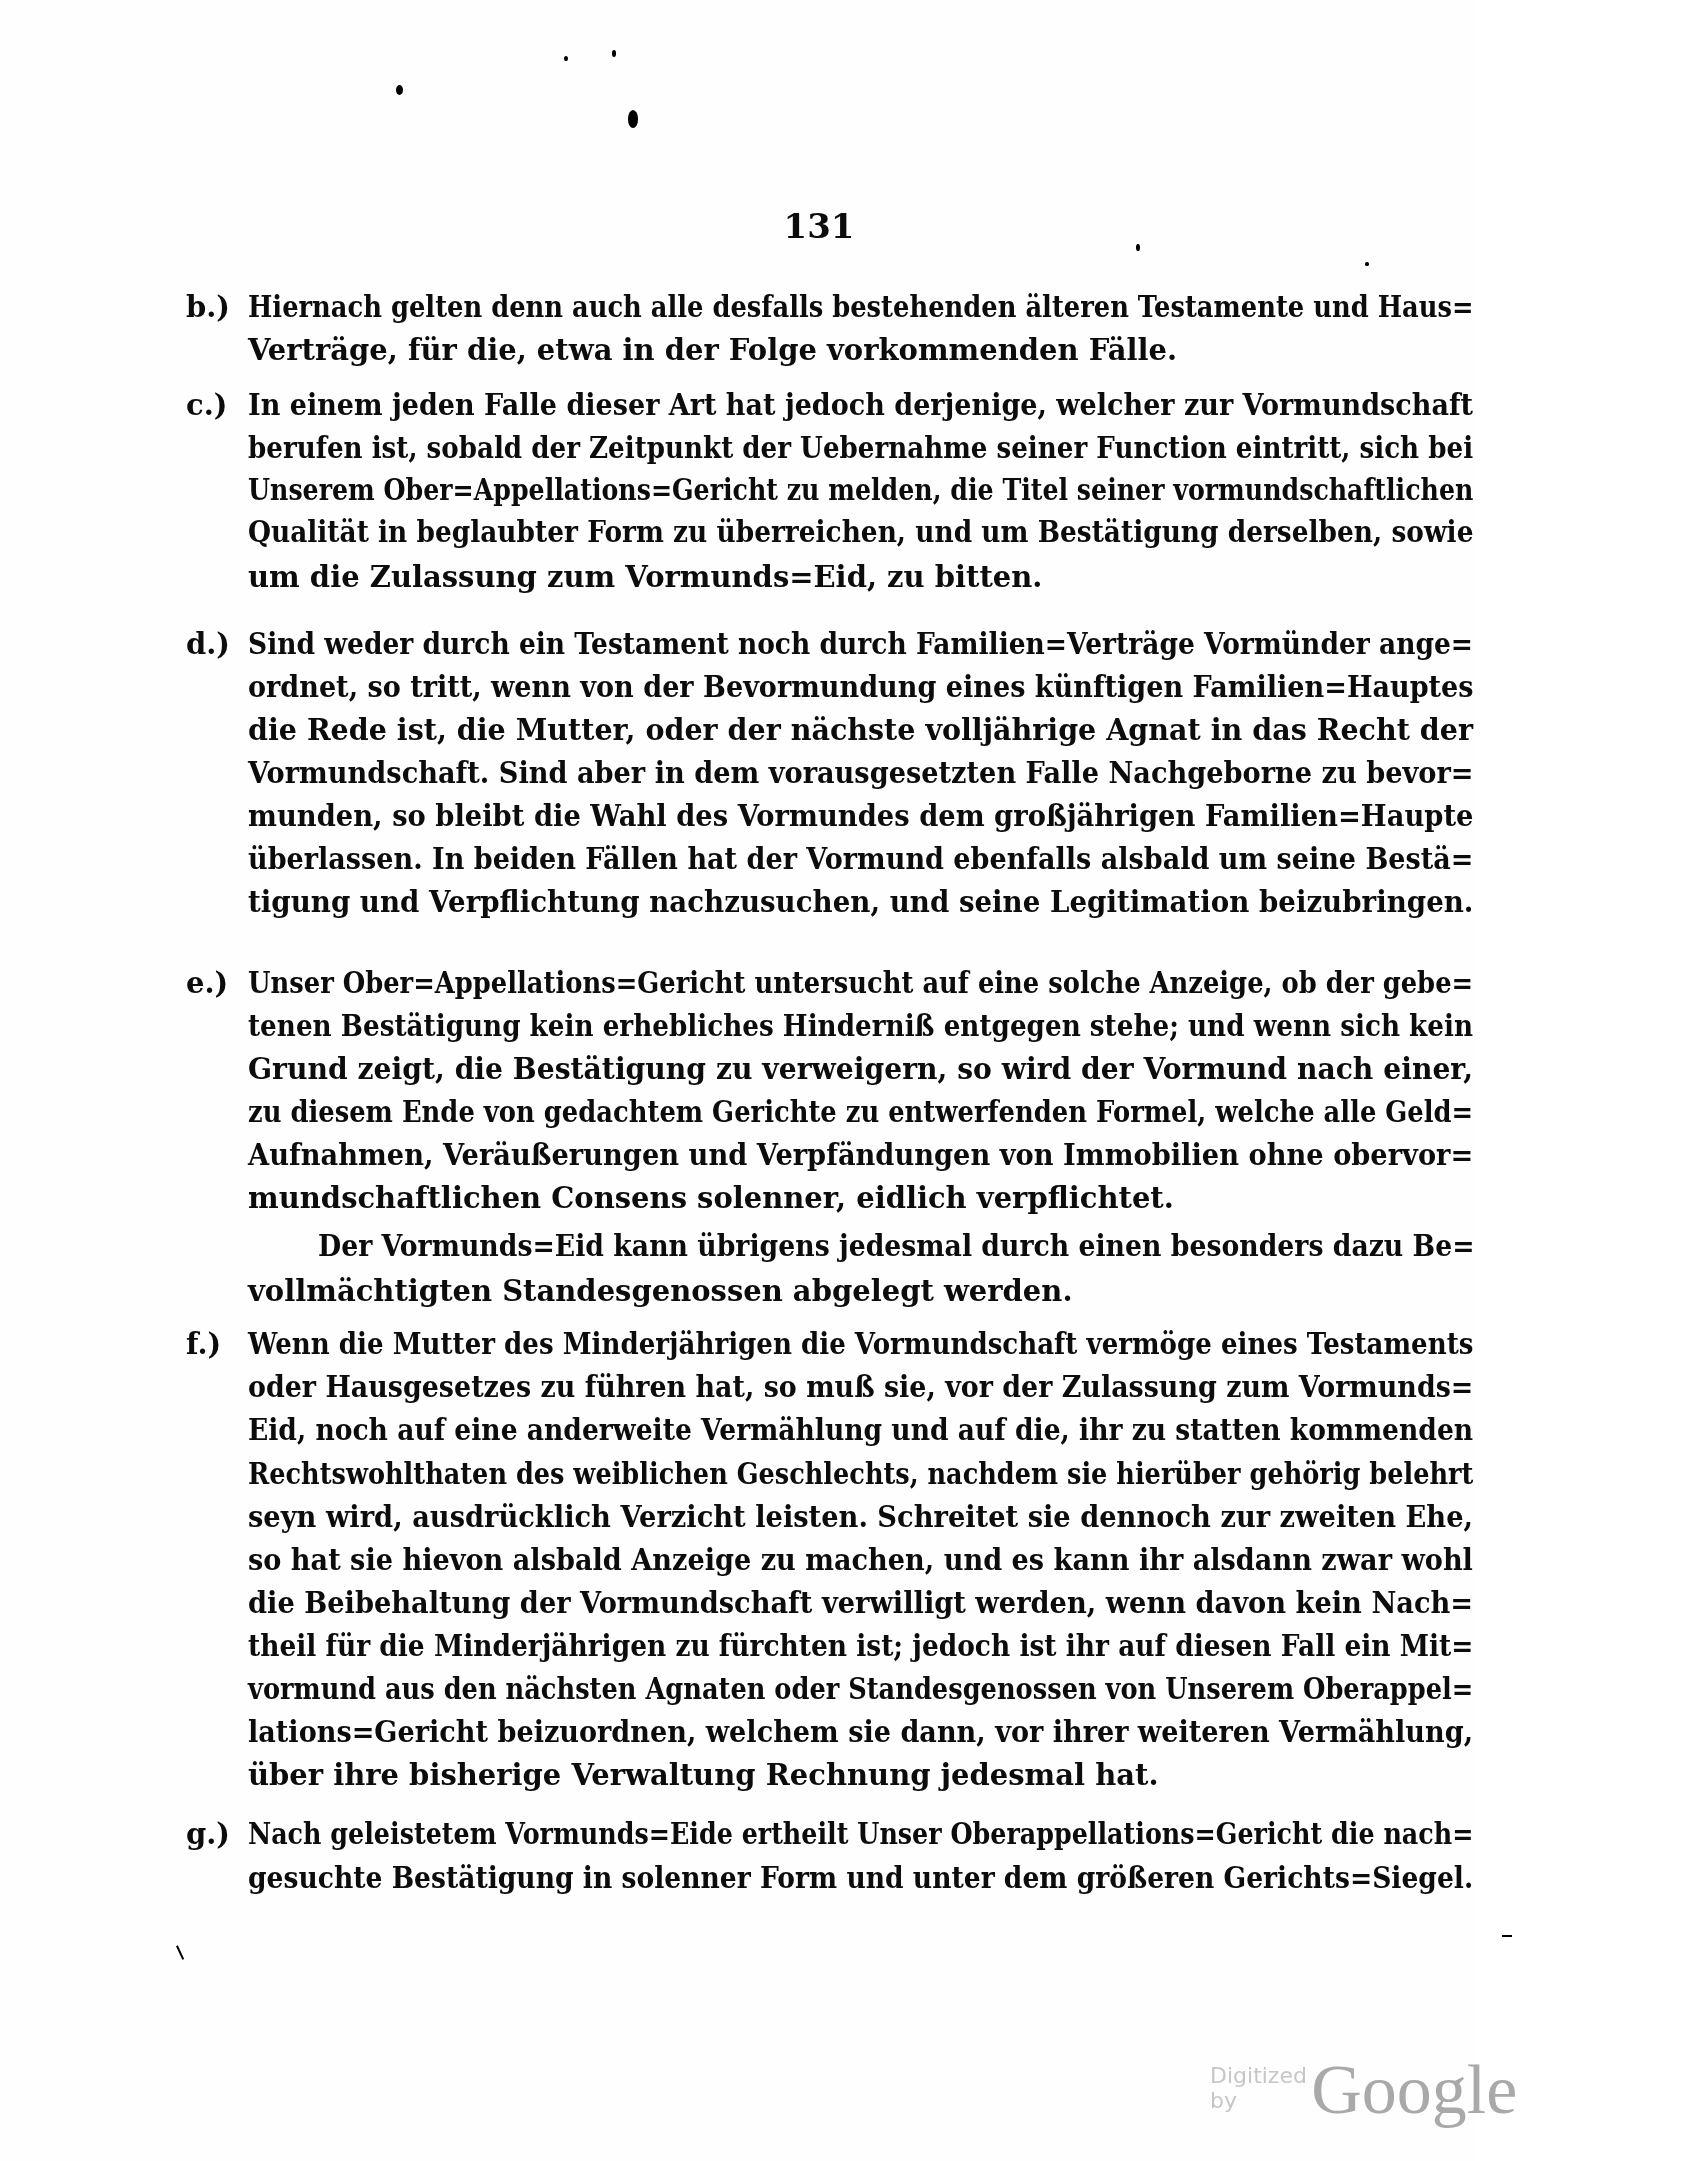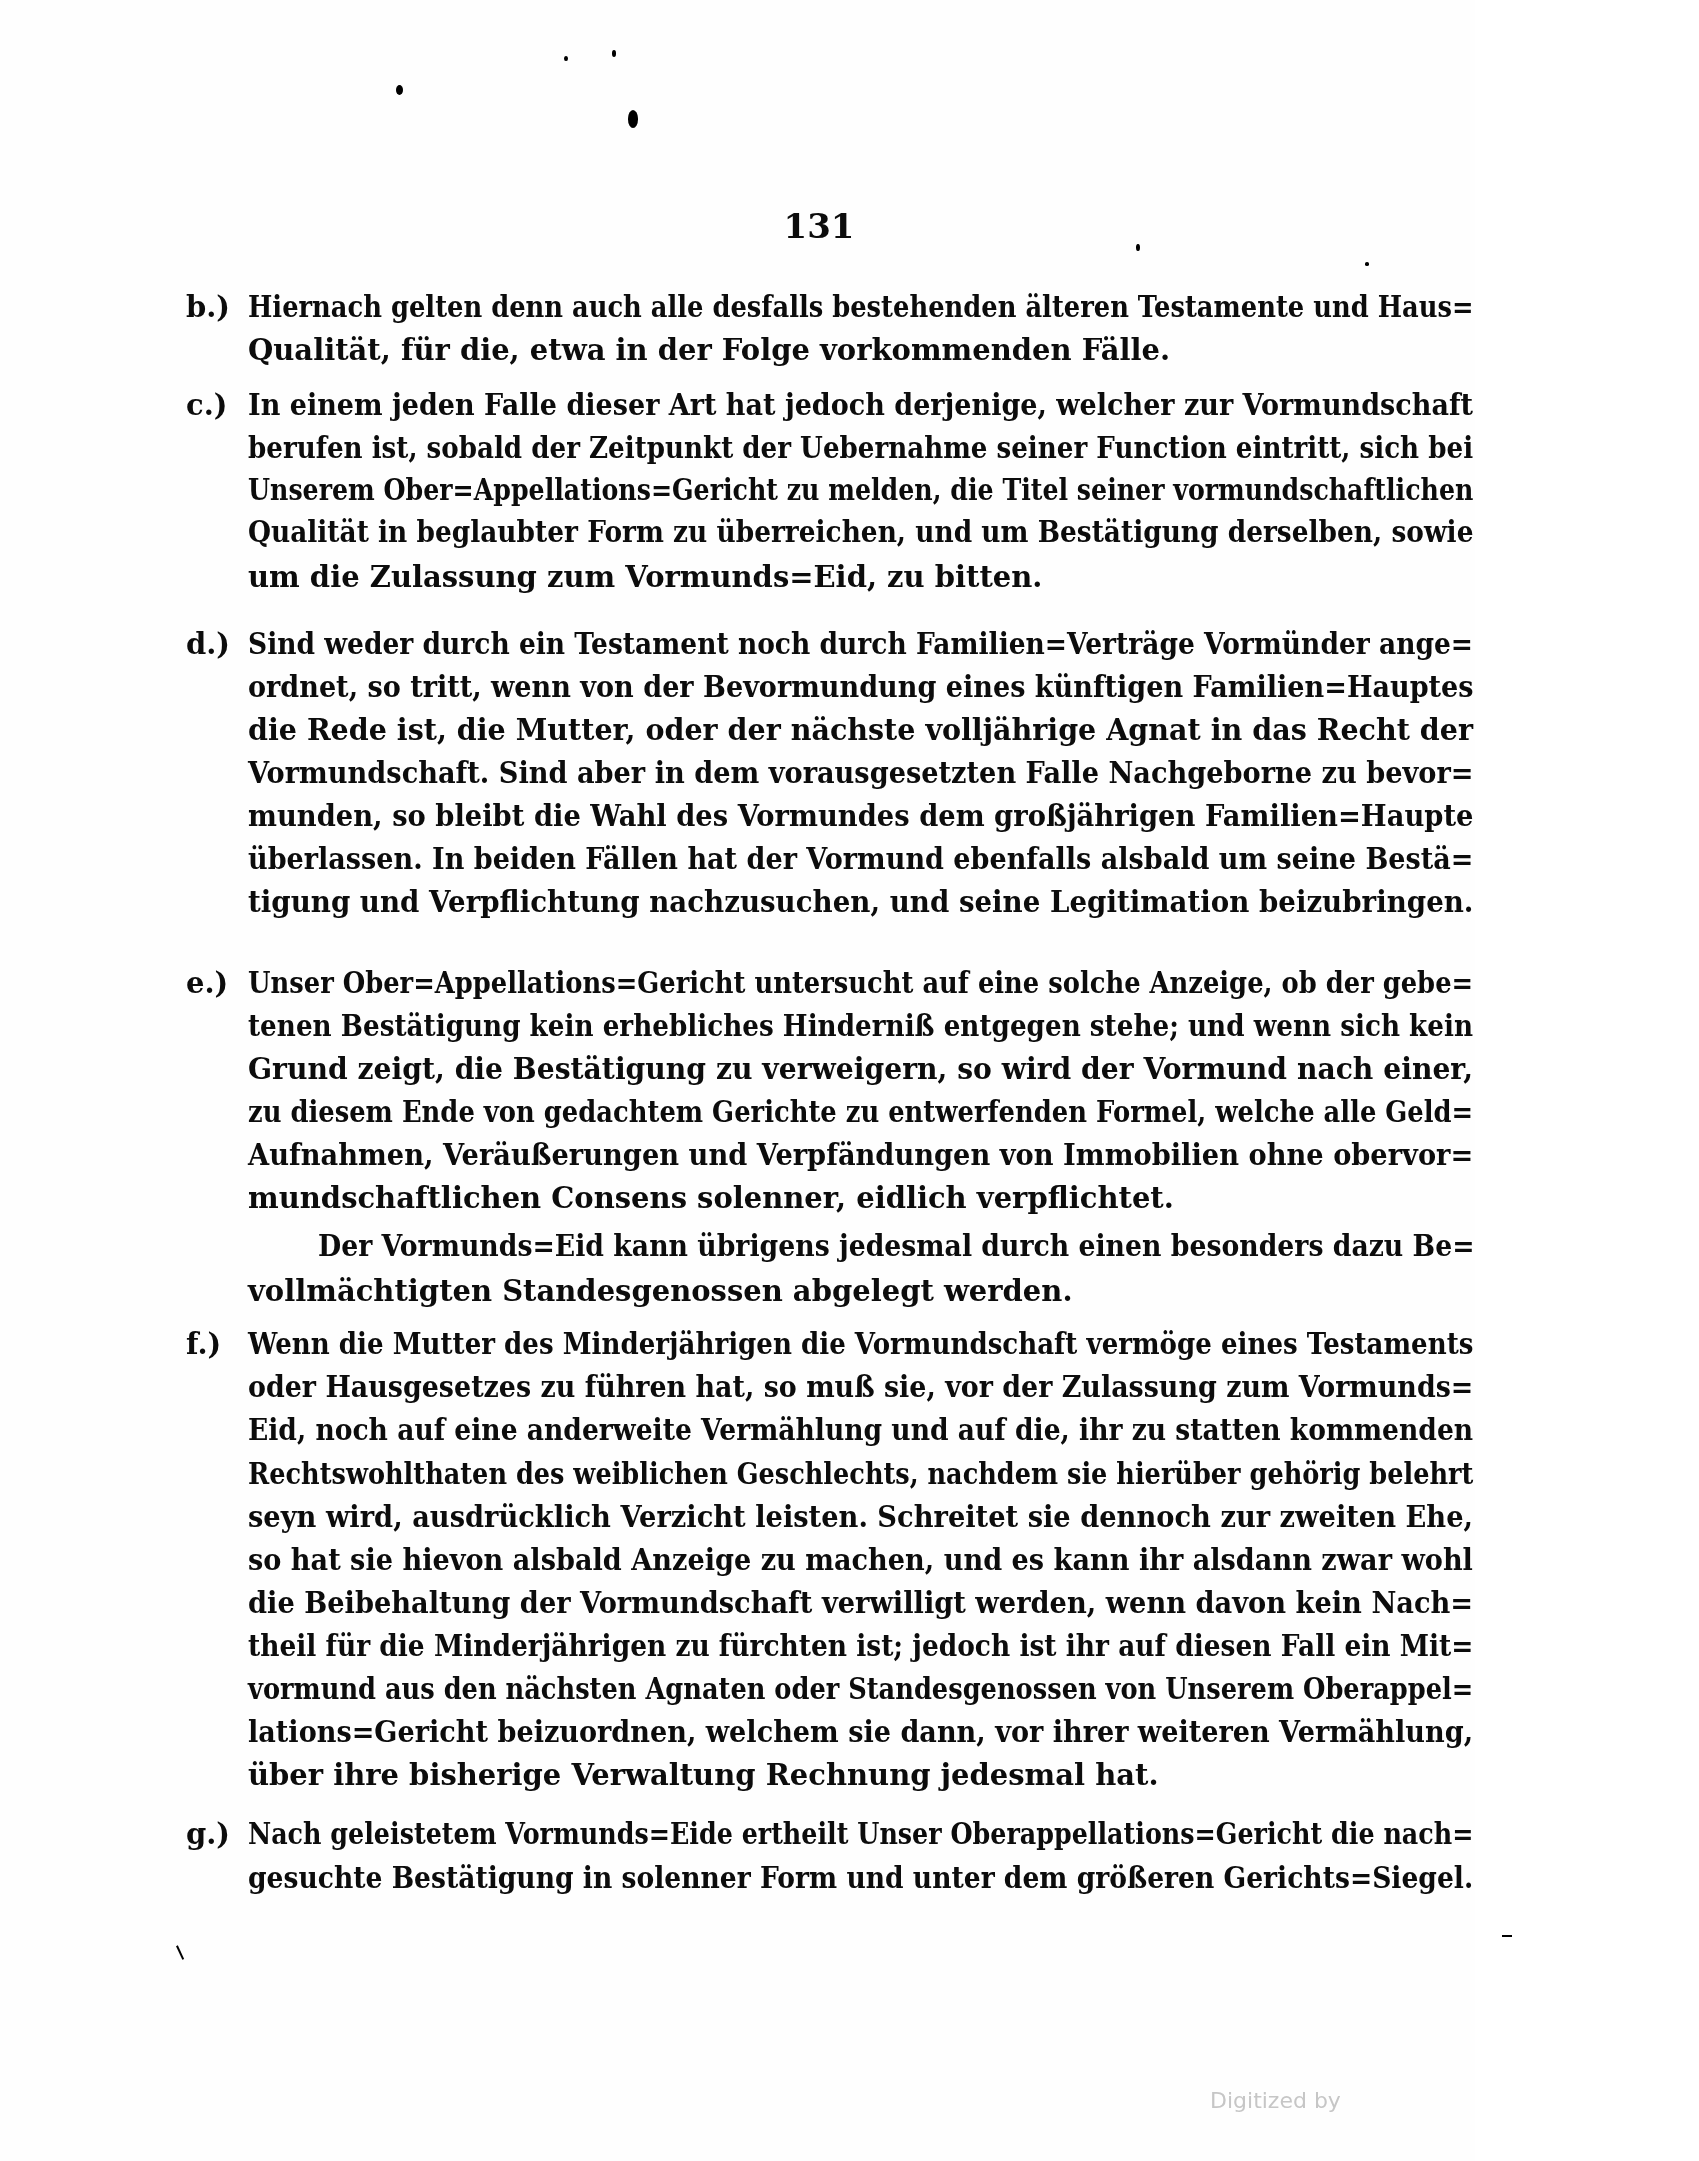--- a/index.html
+++ b/index.html
@@ -32,21 +32,21 @@
   <div class="mark" style="left:1136px;top:244px;width:3.7px;height:7.3px;"></div>
   <div class="mark" style="left:1365px;top:262px;width:3.7px;height:3.7px;"></div>
   <div class="stroke" style="left:179px;top:1945px;width:2.2px;height:14.6px;transform:rotate(-25deg);"></div>
   <div class="stroke" style="left:1502px;top:1935px;width:10.2px;height:2.2px;"></div>
 
   <div class="pagenum">131</div>
 
   <div>
     <div class="label" style="top:289px;">b.)</div>
     <div class="line" style="top: 289px; transform: scaleX(0.888538); width: 1390px; text-align: left; text-align-last: left;">Hiernach gelten denn auch alle desfalls bestehenden älteren Testamente und Haus=</div>
-    <div class="line last" style="top:332px;">Qualität, für die, etwa in der Folge vorkommenden Fälle.</div>
+    <div class="line last" style="top:332px;">Verträge, für die, etwa in der Folge vorkommenden Fälle.</div>
   </div>
 
   <div>
     <div class="label" style="top:387px;">c.)</div>
     <div class="line" style="top: 387px; transform: scaleX(0.931643); width: 1326px; text-align: left; text-align-last: left;">In einem jeden Falle dieser Art hat jedoch derjenige, welcher zur Vormundschaft</div>
     <div class="line" style="top: 430px; transform: scaleX(0.901333); width: 1370px; text-align: left; text-align-last: left;">berufen ist, sobald der Zeitpunkt der Uebernahme seiner Function eintritt, sich bei</div>
     <div class="line" style="top: 472px; transform: scaleX(0.870685); width: 1418px; text-align: left; text-align-last: left;">Unserem Ober=Appellations=Gericht zu melden, die Titel seiner vormundschaftlichen</div>
     <div class="line" style="top: 514px; transform: scaleX(0.91056); width: 1356px; text-align: left; text-align-last: left;">Qualität in beglaubter Form zu überreichen, und um Bestätigung derselben, sowie</div>
     <div class="line last" style="top:559px;">um die Zulassung zum Vormunds=Eid, zu bitten.</div>
   </div>
@@ -90,15 +90,16 @@
   </div>
 
   <div>
     <div class="label" style="top:1816px;">g.)</div>
     <div class="line" style="top: 1816px; transform: scaleX(0.874741); width: 1412px; text-align: left; text-align-last: left;">Nach geleistetem Vormunds=Eide ertheilt Unser Oberappellations=Gericht die nach=</div>
     <div class="line last" style="top: 1860px; transform: scaleX(0.915989); width: 1348px; text-align: left; text-align-last: left;">gesuchte Bestätigung in solenner Form und unter dem größeren Gerichts=Siegel.</div>
   </div>
 
   <div class="watermark">
     <span class="wm-small">Digitized by</span>
+    <span class="wm-big">Google</span>
   </div>
 </div>
 
 
 </body></html>

